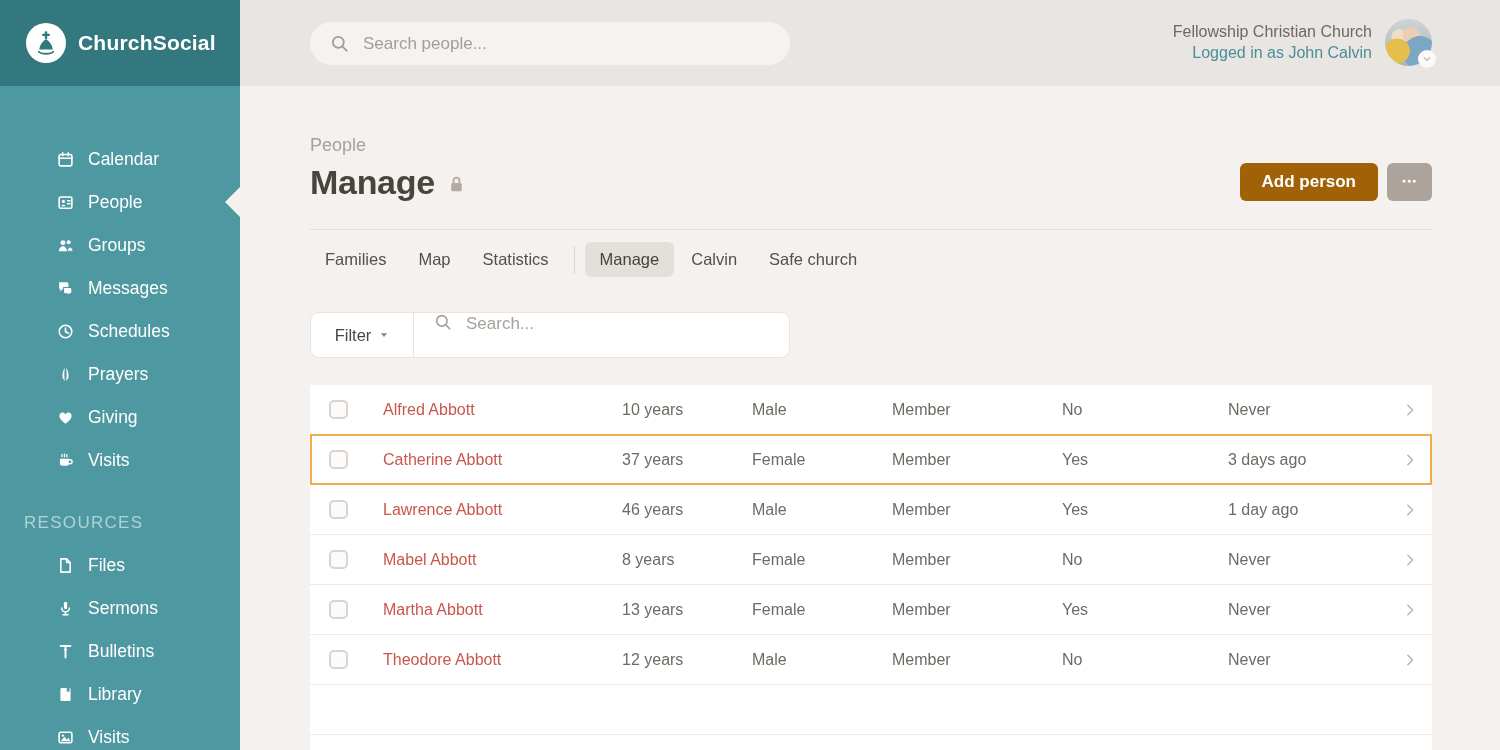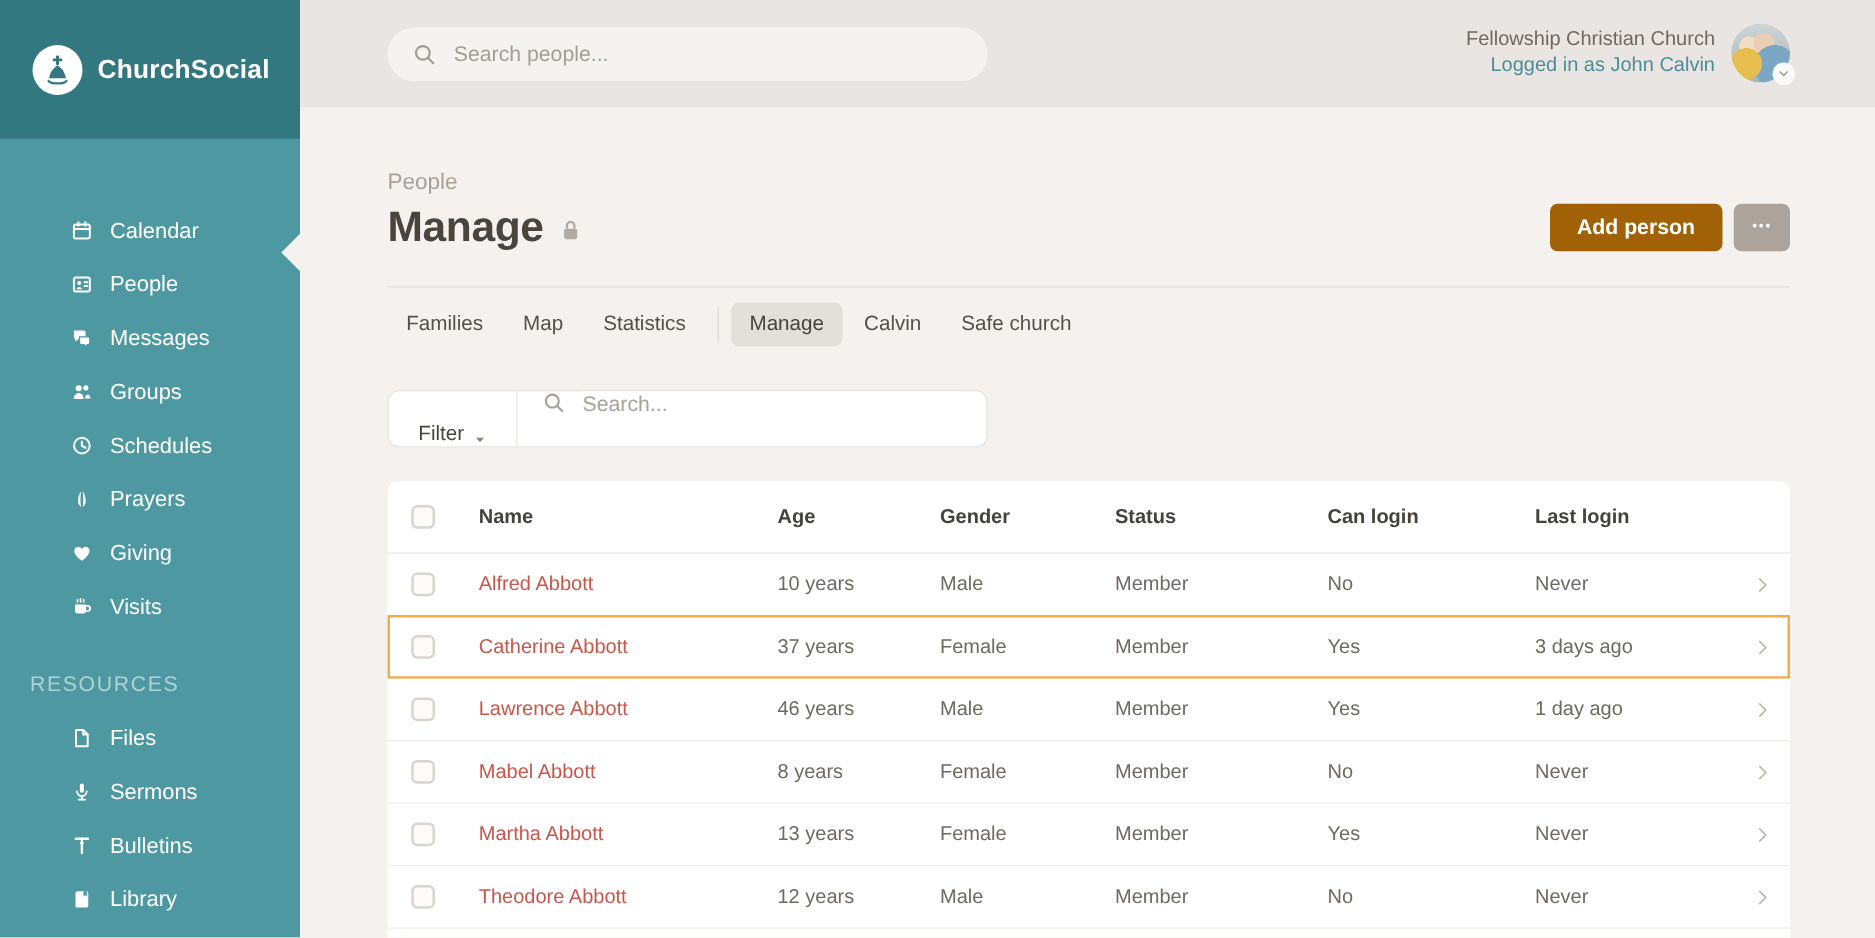--- a/index.html
+++ b/index.html
@@ -3,21 +3,21 @@
 <meta charset="utf-8">
 <style>
   html,body{margin:0;padding:0}
   body{
     width:1500px;height:750px;overflow:hidden;position:relative;
     font-family:"Liberation Sans",sans-serif;background:#f4f1ef;
     -webkit-font-smoothing:antialiased;
   }
   
   .sidebar{position:absolute;left:0;top:0;width:240px;height:750px;background:#4e98a1;z-index:3}
-  .sidebar-header{height:111px;background:#34787f;display:flex;align-items:center;padding-left:26px;gap:12px;box-sizing:border-box;cursor:pointer}
+  .sidebar-header{height:86px;background:#34787f;display:flex;align-items:center;padding-left:26px;gap:12px;box-sizing:border-box;cursor:pointer}
   .logo-circle{width:40px;height:40px;border-radius:50%;background:#fff;display:flex;align-items:center;justify-content:center}
   .logo-circle svg{width:26px;height:26px;display:block}
   .brand{color:#fff;font-size:21px;font-weight:bold;letter-spacing:.2px}
   .nav{padding-top:52px}
   .nav-item{height:43px;display:flex;align-items:center;gap:14px;padding-left:57px;color:#fff;font-size:17.5px;cursor:pointer;position:relative}
   .nav-icon{width:17px;height:17px;display:inline-flex;color:#fff;flex:none}
   .nav-icon svg{width:17px;height:17px;display:block}
   .section-label{margin:26px 0 6px;padding-left:24px;color:rgba(255,255,255,.55);font-size:17px;letter-spacing:1.3px;height:30px;display:flex;align-items:center}
   .active-notch{position:absolute;right:0;top:187px;width:0;height:0;
     border-top:15px solid transparent;border-bottom:15px solid transparent;border-right:15px solid #f4f1ef;z-index:4}
@@ -55,21 +55,21 @@
   .btn-more{background:#aca49c;color:#fff;border:none;border-radius:6px;height:38px;width:45px;font-size:13px;letter-spacing:1px;cursor:pointer;padding-bottom:4px}
   .rule{border-top:1px solid #e2ded9;margin-top:25px}
   
   .tabs{margin-top:12px;display:flex;align-items:center;gap:2px}
   .tab{padding:8px 15px;font-size:16.5px;color:#54504b;border-radius:6px;cursor:pointer;white-space:nowrap}
   .tab.active{background:#e3dfdb;color:#47433e}
   .tab-divider{width:1px;height:28px;background:#d9d5d0;margin:0 8px}
   
   .filter-bar{margin-top:35px;width:480px;height:46px;background:#fff;border:1px solid #e7e3df;border-radius:9px;
     display:flex;align-items:stretch;box-sizing:border-box;overflow:hidden}
-  .filter-btn{width:102px;display:flex;align-items:flex-end;justify-content:center;gap:8px;color:#4a453f;font-size:16.5px;
+  .filter-btn{width:102px;display:flex;align-items:center;justify-content:center;gap:8px;color:#4a453f;font-size:16.5px;
     border-right:1px solid #e7e3df;cursor:pointer;flex:none}
   .filter-btn .caret{width:10px;height:10px;color:#8a847d;display:inline-flex}
   .filter-btn .caret svg{width:10px;height:10px;display:block}
   .filter-search{display:flex;align-items:flex-start;gap:12px;padding:0 20px;flex:1}
   .filter-search .s-icon{width:18px;height:18px;color:#a8a19a;flex:none}
   .filter-search .s-icon svg{width:18px;height:18px;display:block}
   .filter-search input{border:none;outline:none;font-size:17px;color:#5d5853;width:100%;font-family:"Liberation Sans",sans-serif}
   .filter-search input::placeholder{color:#a8a19a}
   
   .table-card{margin-top:27px;background:#fff;border-radius:9px 9px 0 0;min-height:420px}
@@ -124,39 +124,39 @@
             <line x1="10" y1="6.4" x2="12.2" y2="6.4"></line>
             <line x1="10" y1="9.2" x2="12.2" y2="9.2"></line>
           </svg>
         </span>
         <span>People</span>
       </div>
       <div class="nav-item">
         <span class="nav-icon">
           <svg viewBox="0 0 16 16">
             <g fill="currentColor">
-              <path d="M2,2.2 h7.2 a1.6,1.6 0 0 1 1.6,1.6 v3.4 a1.6,1.6 0 0 1 -1.6,1.6 H5.4 L3,10.6 V8.8 H3.6 A1.6,1.6 0 0 1 2,7.2 Z"></path>
-              <path d="M6.2,7 h6.2 a1.6,1.6 0 0 1 1.6,1.6 v2.8 a1.6,1.6 0 0 1 -1.6,1.6 h-0.5 v1.8 l-2.3-1.8 H7.8 a1.6,1.6 0 0 1 -1.6,-1.6 Z" stroke="#4e98a1" stroke-width="1"></path>
-            </g>
-          </svg>
-        </span>
-        <span>Messages</span>
-      </div>
-      <div class="nav-item">
-        <span class="nav-icon">
-          <svg viewBox="0 0 16 16">
-            <g fill="currentColor">
               <circle cx="5.6" cy="5.3" r="2.3"></circle>
               <circle cx="11" cy="5" r="1.9"></circle>
               <path d="M1.8,13.4 c0-3.1 2.4-4.6 3.8-4.6 s3.8,1.5 3.8,4.6 Z"></path>
               <path d="M9.8,13.4 c0-2.4 1.6-3.8 2.6-3.8 s2.6,1.4 2.6,3.8 Z" stroke="#4e98a1" stroke-width="0.8"></path>
             </g>
           </svg>
         </span>
         <span>Groups</span>
+      </div>
+      <div class="nav-item">
+        <span class="nav-icon">
+          <svg viewBox="0 0 16 16">
+            <g fill="currentColor">
+              <path d="M2,2.2 h7.2 a1.6,1.6 0 0 1 1.6,1.6 v3.4 a1.6,1.6 0 0 1 -1.6,1.6 H5.4 L3,10.6 V8.8 H3.6 A1.6,1.6 0 0 1 2,7.2 Z"></path>
+              <path d="M6.2,7 h6.2 a1.6,1.6 0 0 1 1.6,1.6 v2.8 a1.6,1.6 0 0 1 -1.6,1.6 h-0.5 v1.8 l-2.3-1.8 H7.8 a1.6,1.6 0 0 1 -1.6,-1.6 Z" stroke="#4e98a1" stroke-width="1"></path>
+            </g>
+          </svg>
+        </span>
+        <span>Messages</span>
       </div>
       <div class="nav-item">
         <span class="nav-icon">
           <svg viewBox="0 0 16 16" fill="none" stroke="currentColor" stroke-width="1.5" stroke-linecap="round" stroke-linejoin="round">
             <circle cx="8" cy="8" r="5.9"></circle>
             <polyline points="8,4.8 8,8.2 10.8,9.6"></polyline>
           </svg>
         </span>
         <span>Schedules</span>
       </div>
@@ -332,32 +332,20 @@
           <svg viewBox="0 0 16 16" fill="none" stroke="currentColor" stroke-width="1.5" stroke-linecap="round" stroke-linejoin="round">
             <circle cx="7" cy="7" r="4.6"></circle>
             <line x1="10.6" y1="10.6" x2="14" y2="14"></line>
           </svg>
         </span>
       <input type="text" placeholder="Search..." style="">
     </div>
   </div>
 
   <div class="table-card">
-    <div class="trow head">
-      <div>
-          <div class="cb"></div>
-        </div>
-      <div class="th">Name</div>
-      <div class="th">Age</div>
-      <div class="th">Gender</div>
-      <div class="th">Status</div>
-      <div class="th">Can login</div>
-      <div class="th">Last login</div>
-      <div></div>
-    </div>
     <div>
 
     <div class="trow body-row">
           <div>
             <div class="cb"></div>
           </div>
           <div class="td name">Alfred Abbott</div>
           <div class="td">10 years</div>
           <div class="td">Male</div>
           <div class="td">Member</div>

